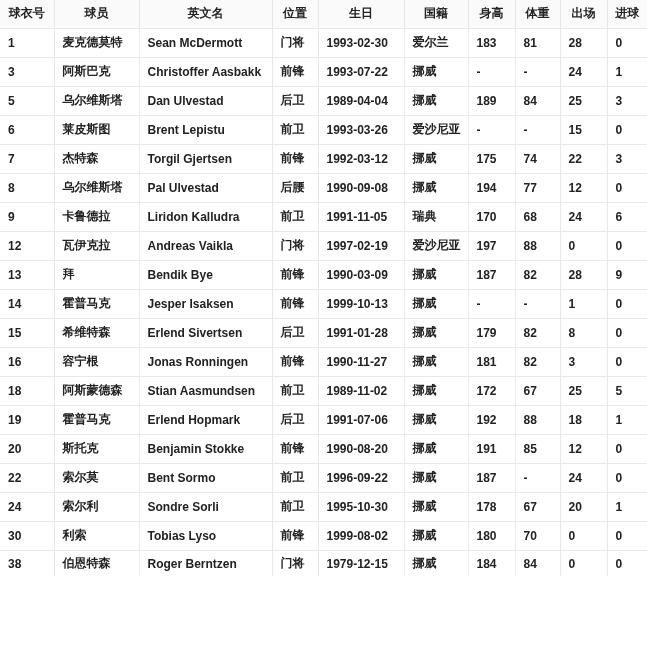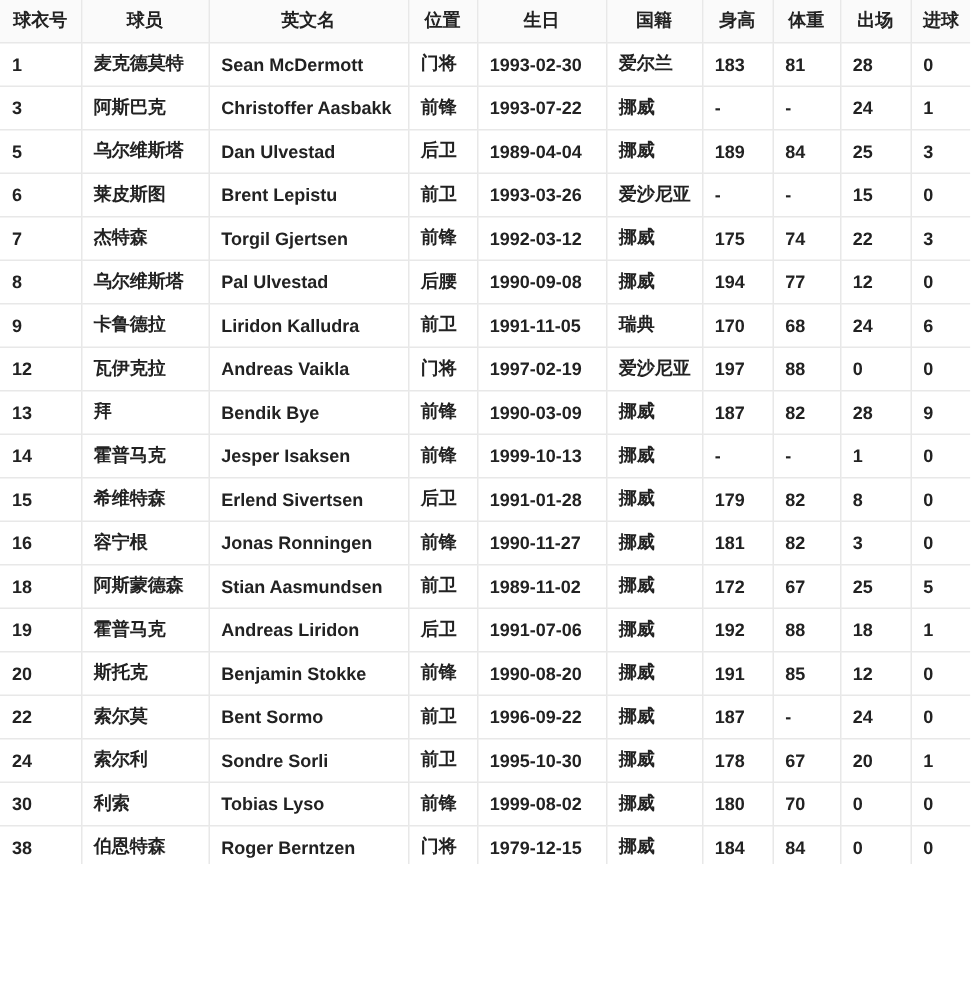--- a/index.html
+++ b/index.html
@@ -40,21 +40,21 @@
     text-align: left;
     padding: 0 2px 0 8px;
     white-space: nowrap;
     overflow: hidden;
     font-weight: bold;
   }
   
   table.roster th:first-child, table.roster td:first-child { border-left: none; }
   table.roster th:last-child, table.roster td:last-child { border-right: none; }
   table.roster thead th { border-top: none; }
-  table.roster tbody tr:last-child td { border-bottom: 1px solid #7f1d1d; }
+  table.roster tbody tr:last-child td { border-bottom: 5px solid #7f1d1d; }
 </style>
 </head>
 <body>
 
 <div class="page">
   <table class="roster">
     <colgroup>
         <col style="width: 54px;">
         <col style="width: 85px;">
         <col style="width: 133px;">
@@ -233,21 +233,21 @@
           <td>1989-11-02</td>
           <td>挪威</td>
           <td>172</td>
           <td>67</td>
           <td>25</td>
           <td>5</td>
         </tr>
         <tr>
           <td>19</td>
           <td>霍普马克</td>
-          <td>Andreas Liridon</td>
+          <td>Erlend Hopmark</td>
           <td>后卫</td>
           <td>1991-07-06</td>
           <td>挪威</td>
           <td>192</td>
           <td>88</td>
           <td>18</td>
           <td>1</td>
         </tr>
         <tr>
           <td>20</td>

